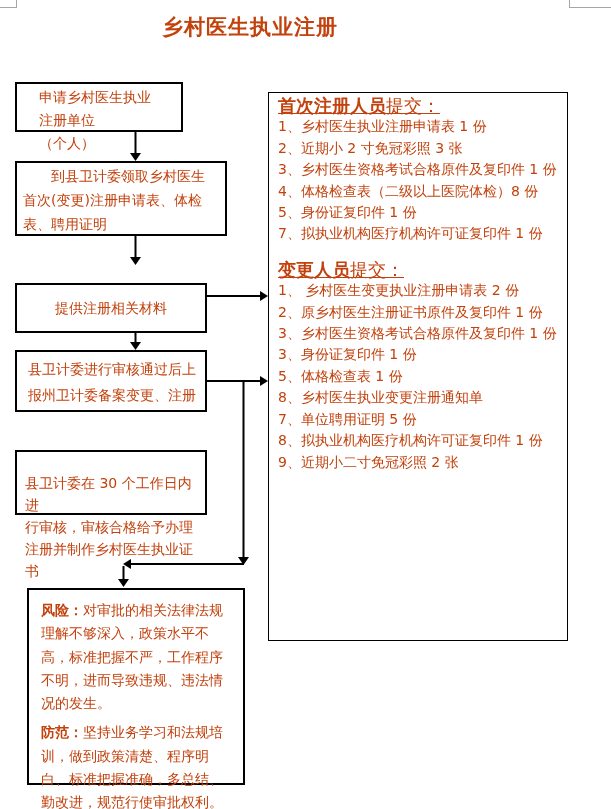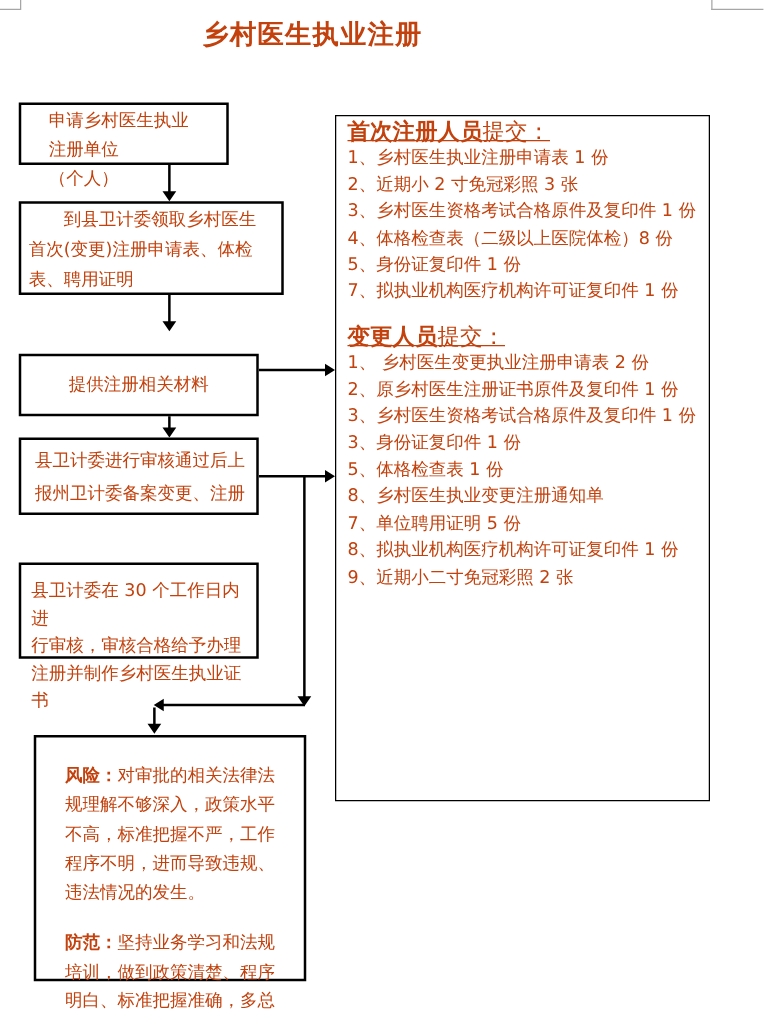--- a/index.html
+++ b/index.html
@@ -14,34 +14,34 @@
   }
   .fbox{
     position:absolute;background:#fff;border:2px solid #000;
     box-sizing:border-box;font-size:14px;line-height:23px;
     white-space:pre-line;z-index:2;
   }
   .box1{left:15px;top:82px;width:168px;height:50px;padding:2px 22px;}
   .box2{left:15px;top:161px;width:212px;height:75px;padding:1px 6px;line-height:24px;}
   .box3{left:15px;top:283px;width:192px;height:50px;text-align:center;line-height:46px;}
   .box4{left:15px;top:350px;width:192px;height:62px;padding:4px 9px;line-height:26px;text-align:right;}
-  .box5{left:15px;top:450px;width:192px;height:77px;padding:10px 8px;line-height:22px;}
+  .box5{left:15px;top:450px;width:192px;height:65px;padding:20px 8px;line-height:22px;}
   .risk{
     left:27px;top:588px;width:218px;height:197px;padding:3px 6px;
     line-height:23.3px;white-space:normal;
   }
   .rightbox{
     left:268px;top:92px;width:300px;height:549px;border-width:1px;
     padding:2px 9px;line-height:21.4px;white-space:normal;
   }
   .req-heading{font-size:18px;white-space:pre;text-decoration:underline;}
   .req-heading.second{margin-top:14px;}
   .req-item{font-size:14px;white-space:pre;}
   .b{font-weight:bold;}
-  .risk p{margin:17px;}
+  .risk p{margin:6px;}
 </style>
 </head>
 <body>
 
 <div class="page">
 
   <svg class="overlay" viewBox="0 0 611 809" xmlns="http://www.w3.org/2000/svg">
 
     <g stroke="#a6a6a6" stroke-width="1">
       <line x1="0" y1="7.5" x2="16" y2="7.5"></line>

